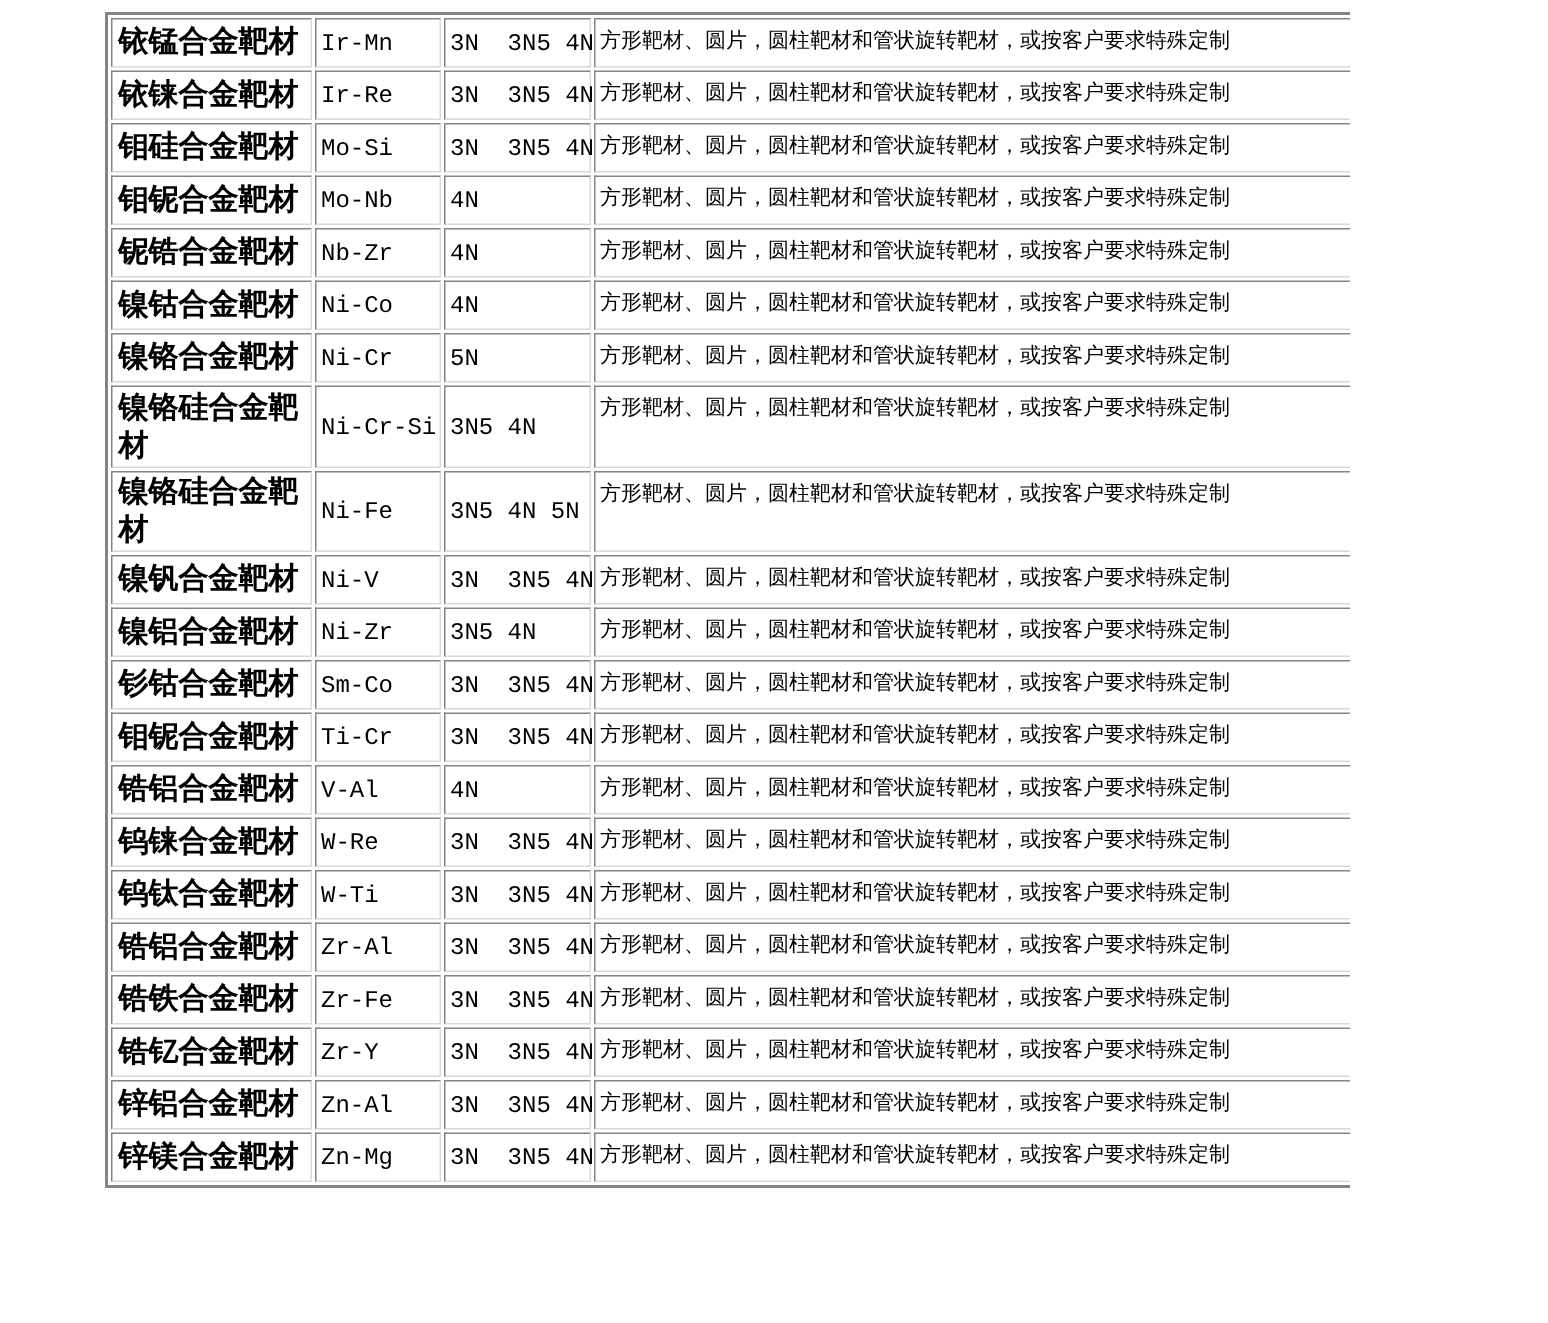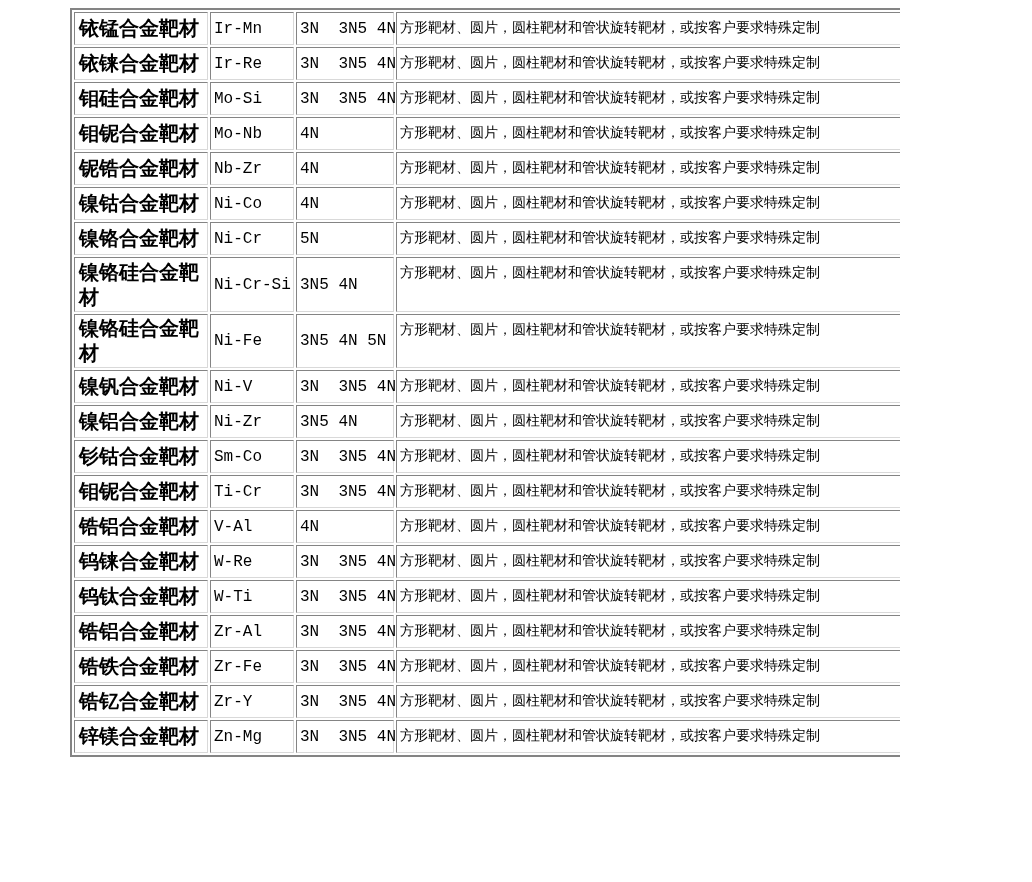--- a/index.html
+++ b/index.html
@@ -176,20 +176,26 @@
           <td class="cell-purity">3N  3N5 4N</td>
           <td class="cell-forms">方形靶材、圆片，圆柱靶材和管状旋转靶材，或按客户要求特殊定制</td>
         </tr>
         <tr>
           <td class="cell-name">锆钇合金靶材</td>
           <td class="cell-symbol">Zr-Y</td>
           <td class="cell-purity">3N  3N5 4N</td>
           <td class="cell-forms">方形靶材、圆片，圆柱靶材和管状旋转靶材，或按客户要求特殊定制</td>
         </tr>
         <tr>
+          <td class="cell-name">锌铝合金靶材</td>
+          <td class="cell-symbol">Zn-Al</td>
+          <td class="cell-purity">3N  3N5 4N</td>
+          <td class="cell-forms">方形靶材、圆片，圆柱靶材和管状旋转靶材，或按客户要求特殊定制</td>
+        </tr>
+        <tr>
           <td class="cell-name">锌镁合金靶材</td>
           <td class="cell-symbol">Zn-Mg</td>
           <td class="cell-purity">3N  3N5 4N</td>
           <td class="cell-forms">方形靶材、圆片，圆柱靶材和管状旋转靶材，或按客户要求特殊定制</td>
         </tr>
       </tbody>
   </table>
 </div>
 
 </body></html>

